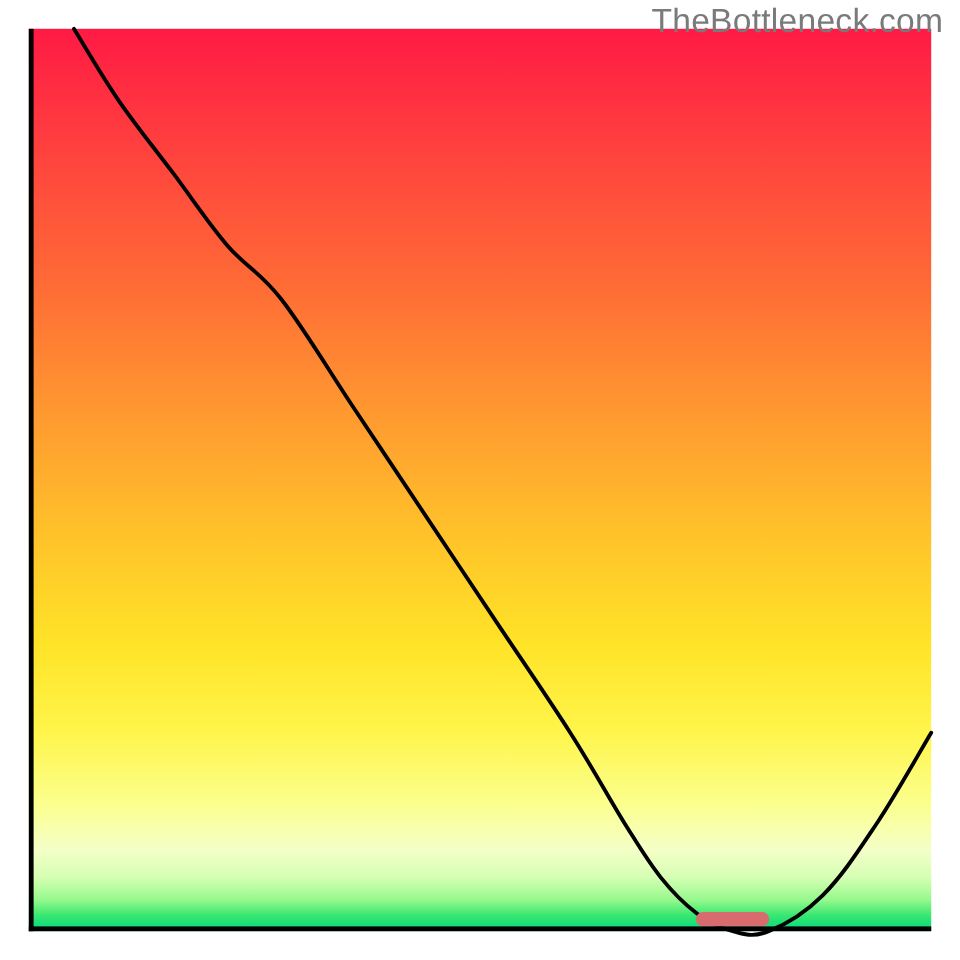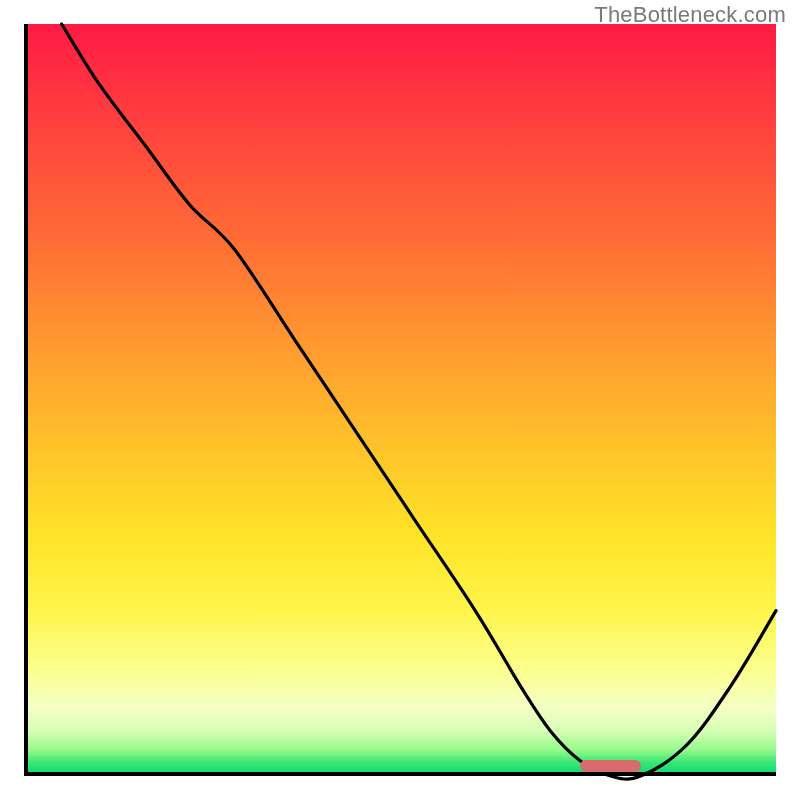--- a/index.html
+++ b/index.html
@@ -13,21 +13,21 @@
   .canvas {
     position: relative;
     width: 800px;
     height: 800px;
   }
   .watermark {
     position: absolute;
     top: 2px;
     right: 14px;
     color: #7a7a7a;
-    font-size: 22px;
+    font-size: 28px;
     font-weight: 500;
     letter-spacing: 0.2px;
     z-index: 10;
   }
   .plot-area {
     position: absolute;
     left: 24px;
     top: 24px;
     width: 752px;
     height: 752px;

